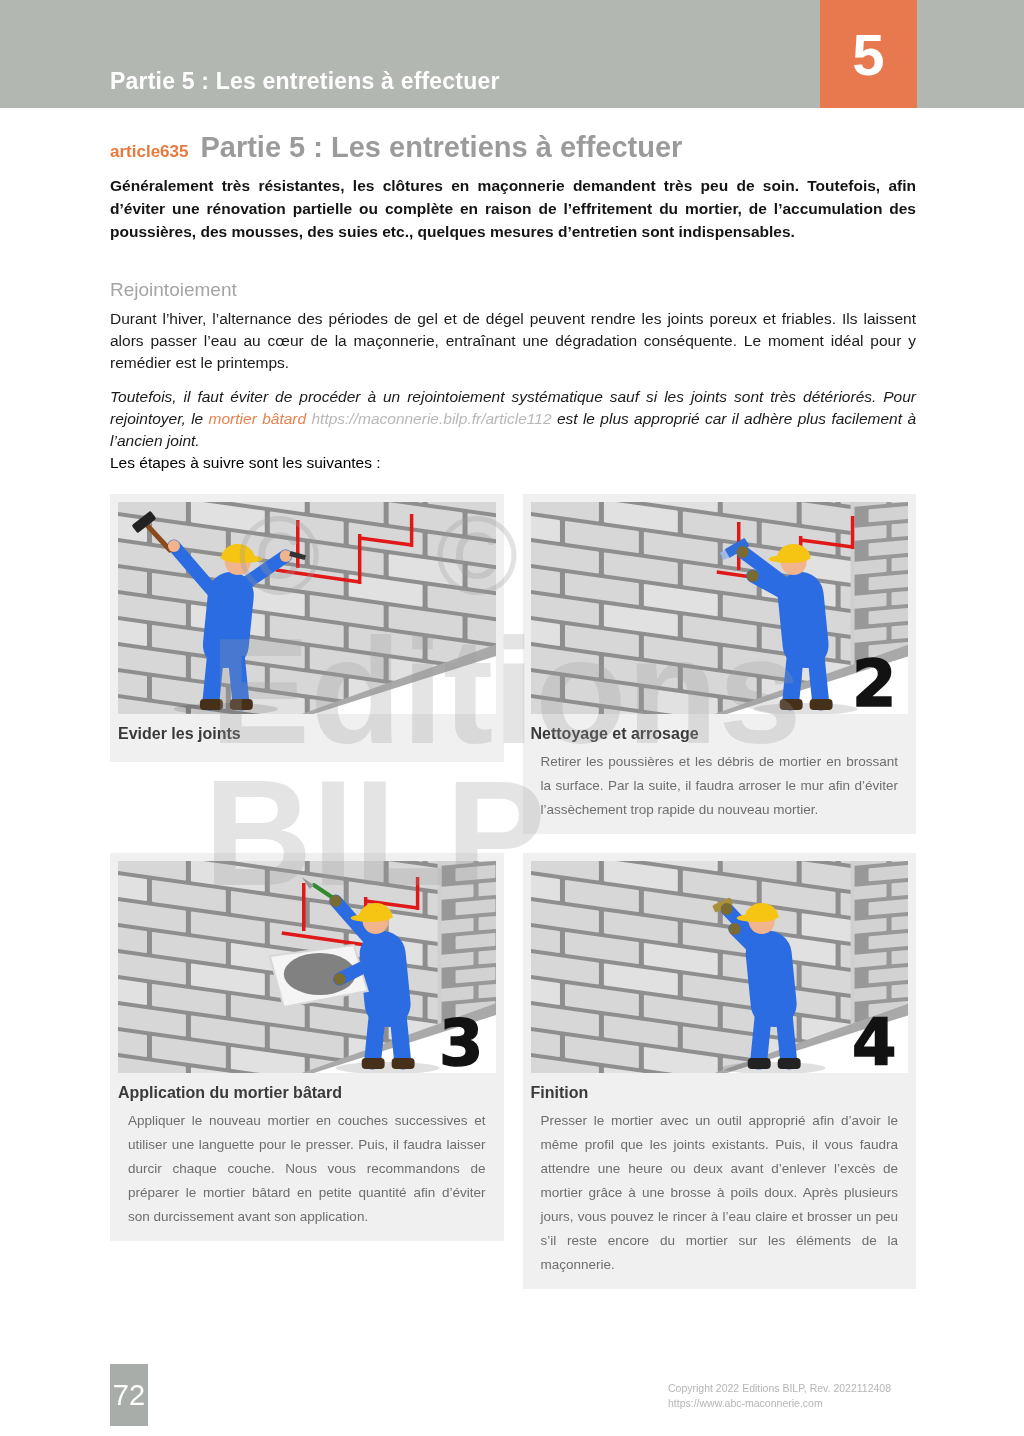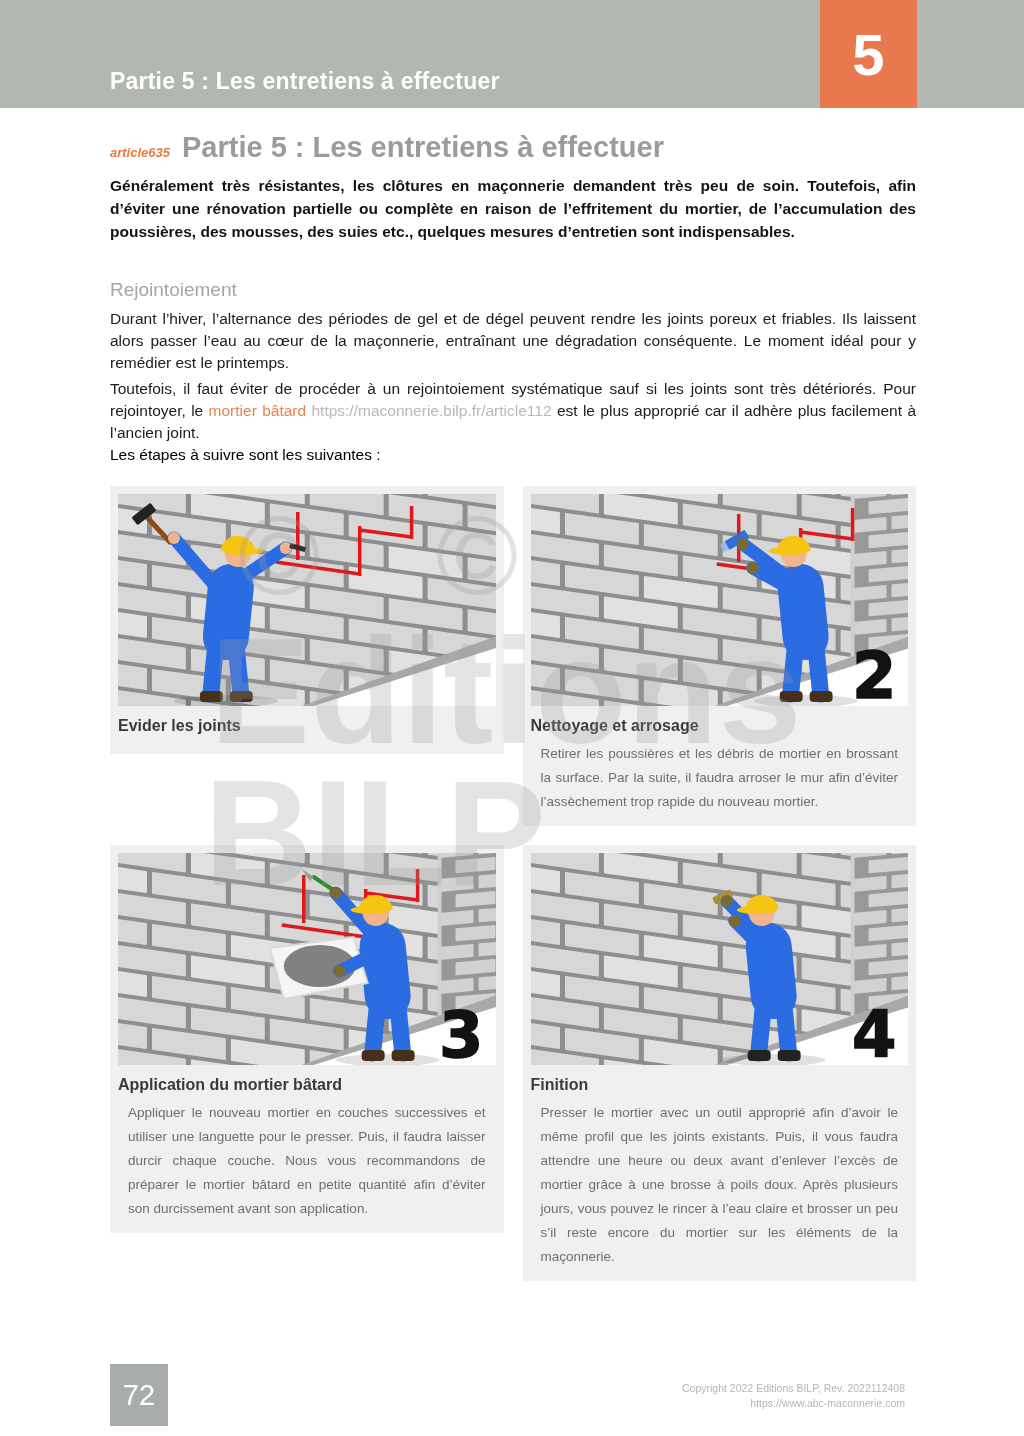--- a/index.html
+++ b/index.html
@@ -8,45 +8,45 @@
     font-family:"Liberation Sans", sans-serif;overflow:hidden;
   }
   
   .header{position:absolute;left:0;top:0;width:1024px;height:108px;background:#B3B7B1;}
   .header-title{position:absolute;left:110px;bottom:13px;color:#ffffff;font-size:23px;font-weight:bold;letter-spacing:.2px;}
   .chapter-box{position:absolute;left:820px;top:0;width:97px;height:108px;background:#E8794E;
     display:flex;align-items:center;justify-content:center;color:#fff;font-size:58px;font-weight:bold;}
   
   .content{position:absolute;left:110px;top:131px;width:806px;z-index:1;}
   .article-row{display:flex;align-items:baseline;gap:12px;}
-  .article-tag{color:#E8793C;font-size:13px;font-weight:bold;font-style:italic;}
+  .article-tag{color:#E8793C;font-size:17px;font-weight:bold;}
   .article-title{color:#9B9B9B;font-size:29px;font-weight:bold;}
   .intro{margin:10px 0 8px 0;font-weight:bold;font-size:15.5px;line-height:23px;text-align:justify;color:#141414;}
   .section-heading{margin:36px 0 0 0;font-size:19px;font-weight:normal;color:#A5A5A5;}
   .para{margin:7px 0 0 0;font-size:15.5px;line-height:22px;text-align:justify;color:#1b1b1b;}
-  .para2{margin-top:4px;}
+  .para2{margin-top:12px;font-style:italic;}
   .steps{margin:0;font-size:15.5px;line-height:22px;color:#000000;}
   .link-orange{color:#E8824F;text-decoration:none;}
   .link-url{color:#B8B8B8;}
   
   .panels{margin-top:20px;display:grid;grid-template-columns:1fr 1fr;column-gap:19px;row-gap:19px;align-items:start;}
   .panel{background:#F0F0F0;padding:8px 8px 12px 8px;}
   .panel-img{height:212px;background:#ffffff;position:relative;overflow:hidden;}
   .panel-img svg{display:block;width:100%;height:100%;}
   .panel-caption{margin:11px 0 7px 0;text-align:left;font-size:16px;font-weight:bold;color:#3A3A3A;}
   .panel-text{padding:0 10px;font-size:13.5px;line-height:24px;color:#6E6E6E;text-align:justify;}
   
   .wm{position:absolute;color:#9A9A9A;pointer-events:none;z-index:5;font-weight:bold;line-height:1;}
   .wm-copy{left:238px;top:500px;font-size:112px;font-weight:normal;letter-spacing:42px;opacity:.28;}
   .wm-editions{left:210px;top:616px;font-size:150px;opacity:.26;}
   .wm-bilp{left:204px;top:758px;font-size:150px;opacity:.26;}
   
-  .page-num{position:absolute;left:110px;top:1364px;width:58px;height:62px;background:#A9ADA9;
+  .page-num{position:absolute;left:110px;top:1364px;width:38px;height:62px;background:#A9ADA9;
     display:flex;align-items:center;justify-content:center;color:#fff;font-size:29px;z-index:2;}
-  .copyright{position:absolute;right:119px;top:1381px;text-align:right;font-size:10.5px;line-height:15px;color:#B5B5B5;z-index:2;}
+  .copyright{position:absolute;right:133px;top:1381px;text-align:left;font-size:10.5px;line-height:15px;color:#B5B5B5;z-index:2;}
 </style>
 </head>
 <body>
 
 <div class="header">
   <div class="header-title">Partie 5 : Les entretiens à effectuer</div>
   <div class="chapter-box">
     <span>5</span>
   </div>
 </div>

